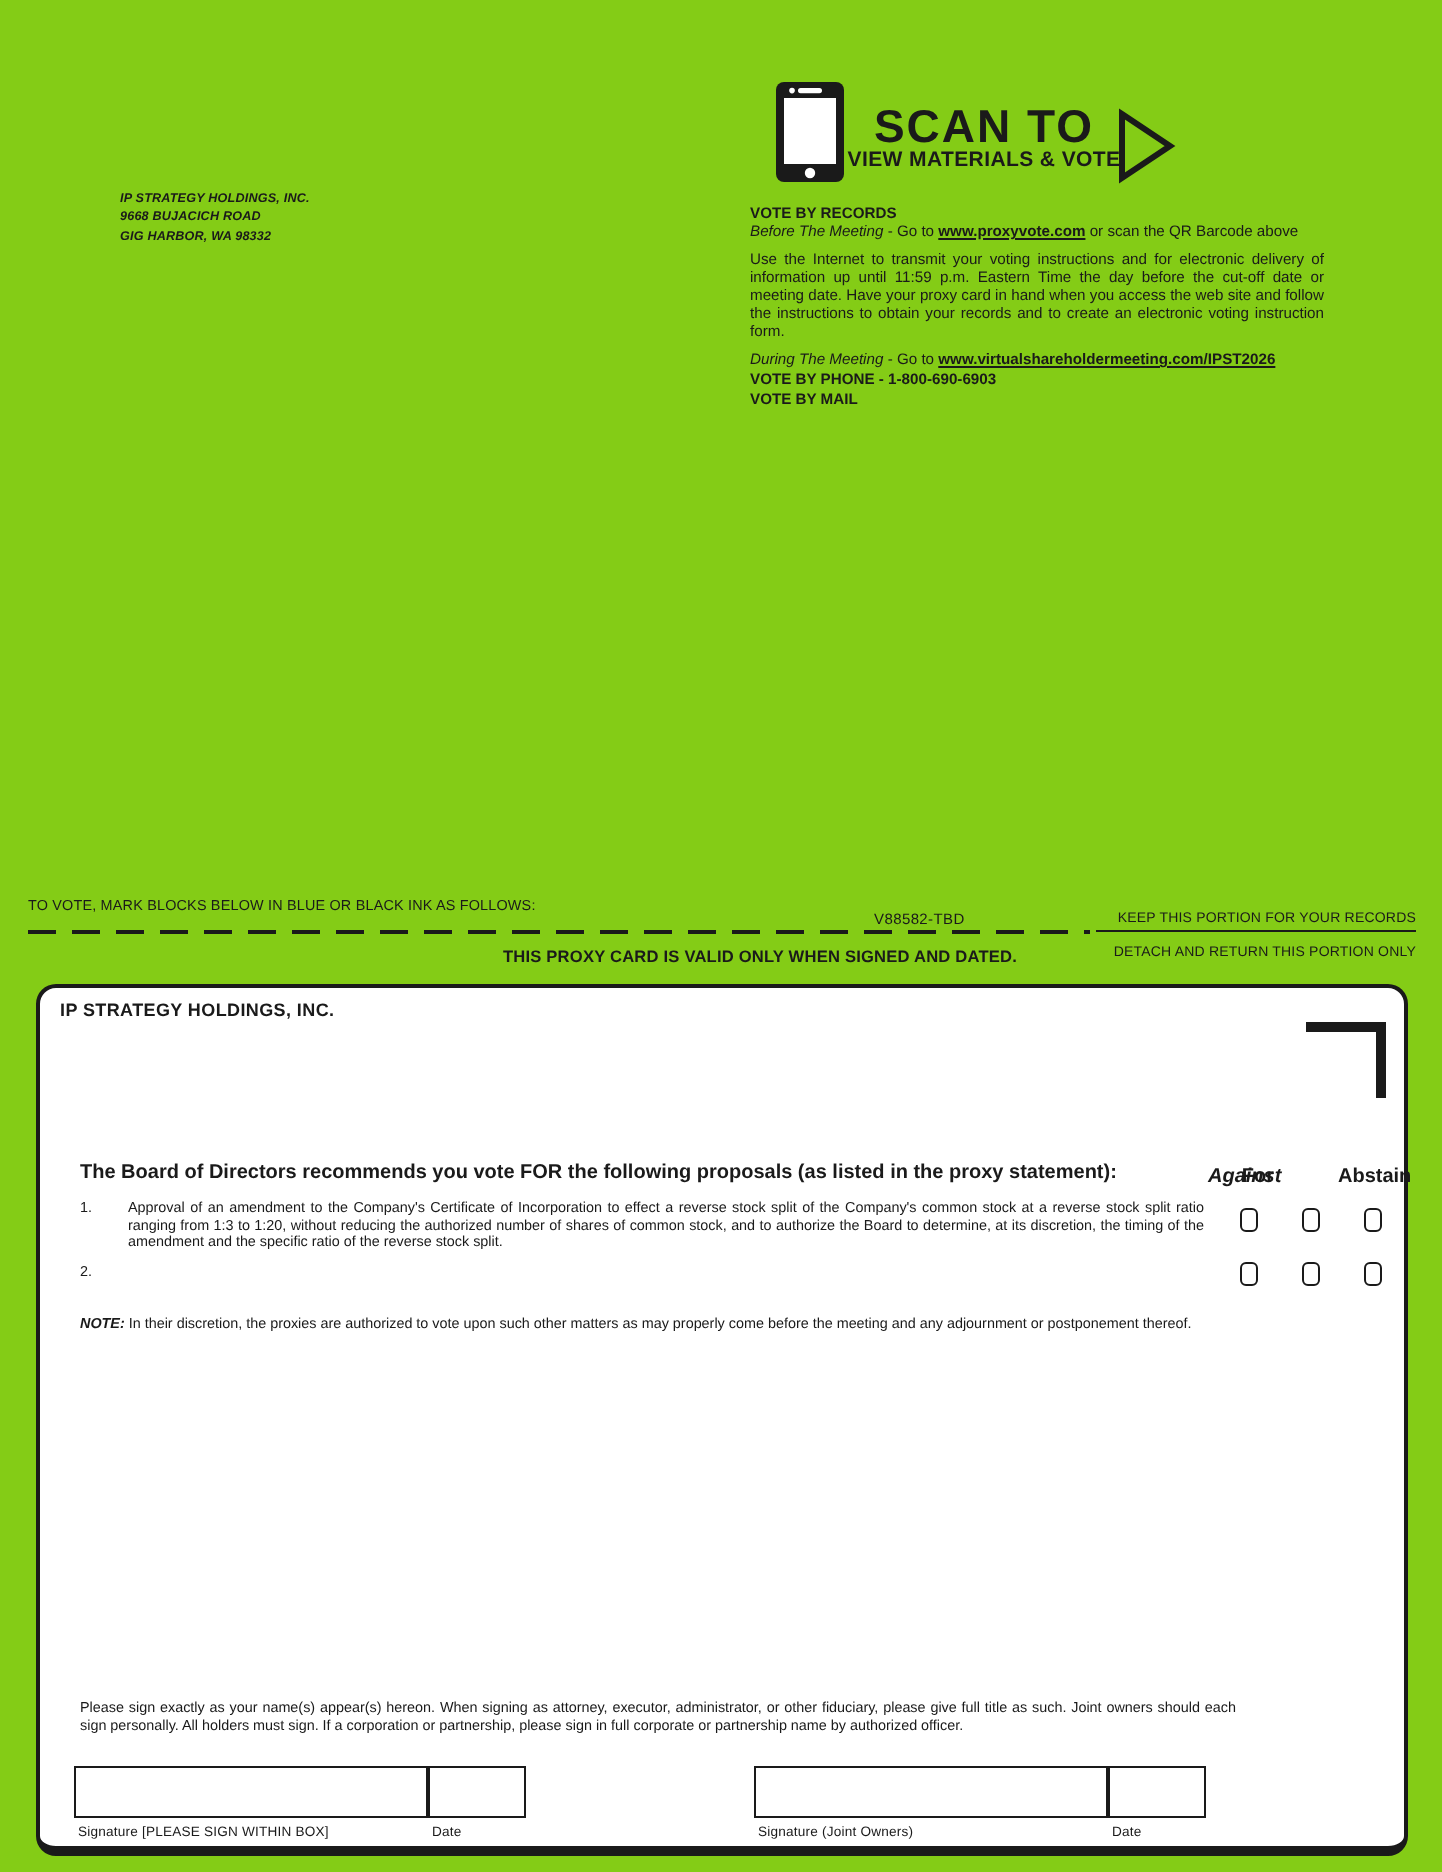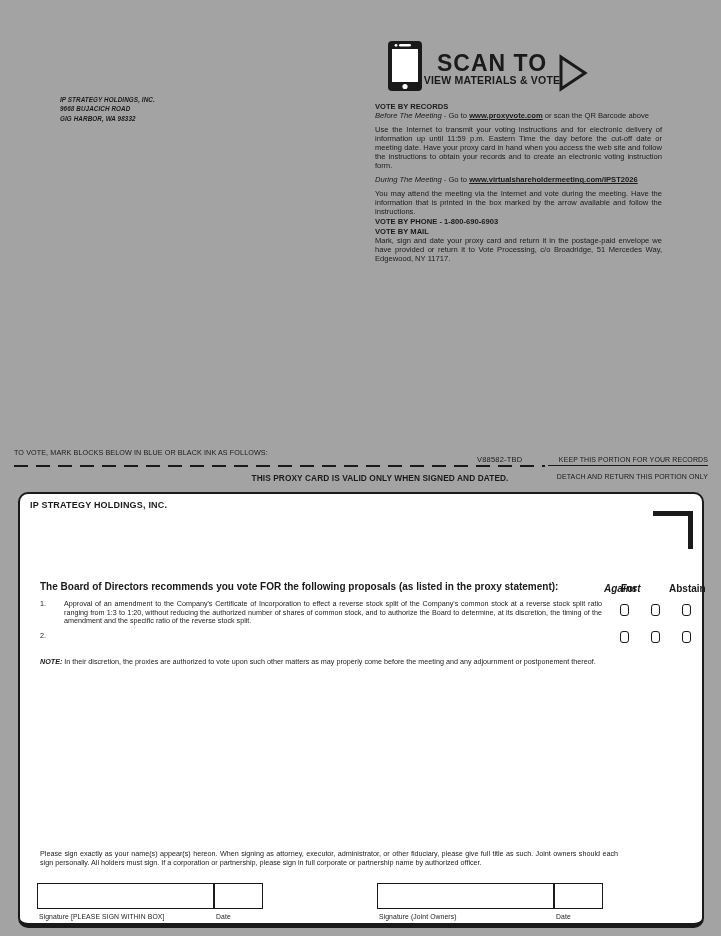--- a/index.html
+++ b/index.html
@@ -1,18 +1,18 @@
 <!DOCTYPE html>
 <html><head>
 <meta charset="utf-8">
 <style>
   * { margin:0; padding:0; box-sizing:border-box; }
   html,body { background:#ffffff; }
   body { font-family:"Liberation Sans","DejaVu Sans",sans-serif; color:#1a1a1a; }
-  .page { position:relative; width:721px; height:936px; background:#a3a3a3; overflow:hidden; }
+  .page { position:relative; width:721px; height:936px; background:#84cc16; overflow:hidden; }
   .abs { position:absolute; }
   .b { font-weight:bold;font-style:italic; }
   .i { font-style:italic; }
 
   
   .phone-svg { display:block; }
   .scan-text { text-align:center; }
   .scan-line1 { font-size:23px; font-weight:bold; letter-spacing:1px; line-height:23px; }
   .scan-line2 { font-size:10.5px; font-weight:bold; letter-spacing:0.2px; line-height:11px; }
 
@@ -80,28 +80,26 @@
     <div>IP STRATEGY HOLDINGS, INC.</div>
     <div>9668 BUJACICH ROAD</div>
     <div>GIG HARBOR, WA 98332</div>
   </div>
 
   <div class="abs votecol" style="left:375px; top:102px;">
     <h3>VOTE BY RECORDS</h3>
     <p><span class="i">Before The Meeting</span><span> - Go to </span><span class="lnk">www.proxyvote.com</span><span> or scan the QR Barcode above</span></p>
     <p class="gap">Use the Internet to transmit your voting instructions and for electronic delivery of information up until 11:59 p.m. Eastern Time the day before the cut-off date or meeting date. Have your proxy card in hand when you access the web site and follow the instructions to obtain your records and to create an electronic voting instruction form.</p>
     <p class="gap"><span class="i">During The Meeting</span><span> - Go to </span><span class="lnk">www.virtualshareholdermeeting.com/IPST2026</span></p>
-    <p class="gap">You may attend the meeting via the Internet and vote during the meeting. Have the information that is printed in the box marked by the arrow available and follow the instructions.</p>
     <h3>VOTE BY PHONE - 1-800-690-6903</h3>
     <h3>VOTE BY MAIL</h3>
-    <p>Mark, sign and date your proxy card and return it in the postage-paid envelope we have provided or return it to Vote Processing, c/o Broadridge, 51 Mercedes Way, Edgewood, NY 11717.</p>
   </div>
 
   <div class="abs mark-instruction" style="left:14px; top:448px;">TO VOTE, MARK BLOCKS BELOW IN BLUE OR BLACK INK AS FOLLOWS:</div>
-  <div class="abs control-code" style="left:437px; top:455px;margin-left:40px;">V88582-TBD</div>
+  <div class="abs control-code" style="left:437px; top:455px;">V88582-TBD</div>
   <div class="abs dash-line" style="left:14px; top:465px; width:531px;"></div>
   <div class="abs keep" style="left:548px; top:456px; width:160px;">KEEP THIS PORTION FOR YOUR RECORDS</div>
   <div class="abs valid" style="left:200px; top:473px; width:360px;">THIS PROXY CARD IS VALID ONLY WHEN SIGNED AND DATED.</div>
   <div class="abs detach" style="left:528px; top:473px; width:180px;">DETACH AND RETURN THIS PORTION ONLY</div>
 
   <div class="abs card">
 
     <div class="abs company" style="left:10px; top:6px;">IP STRATEGY HOLDINGS, INC.</div>
 
     <div class="abs bracket" style="left:633px; top:17px;"></div>

